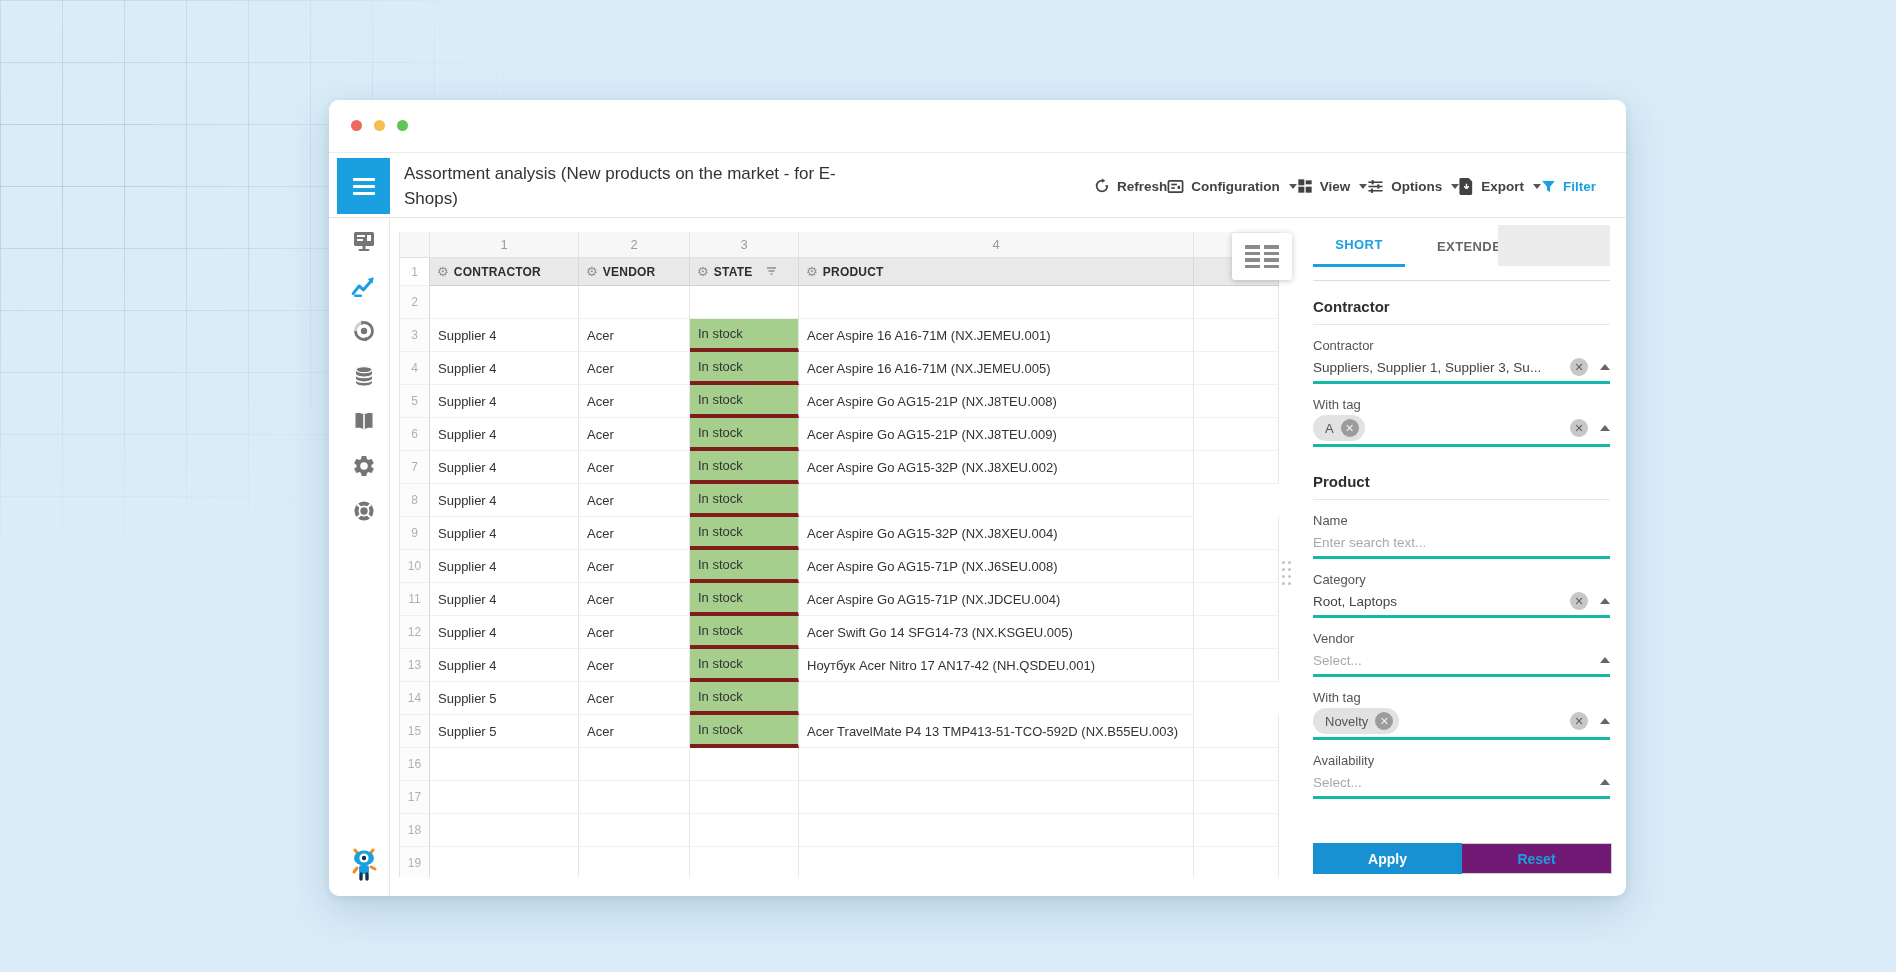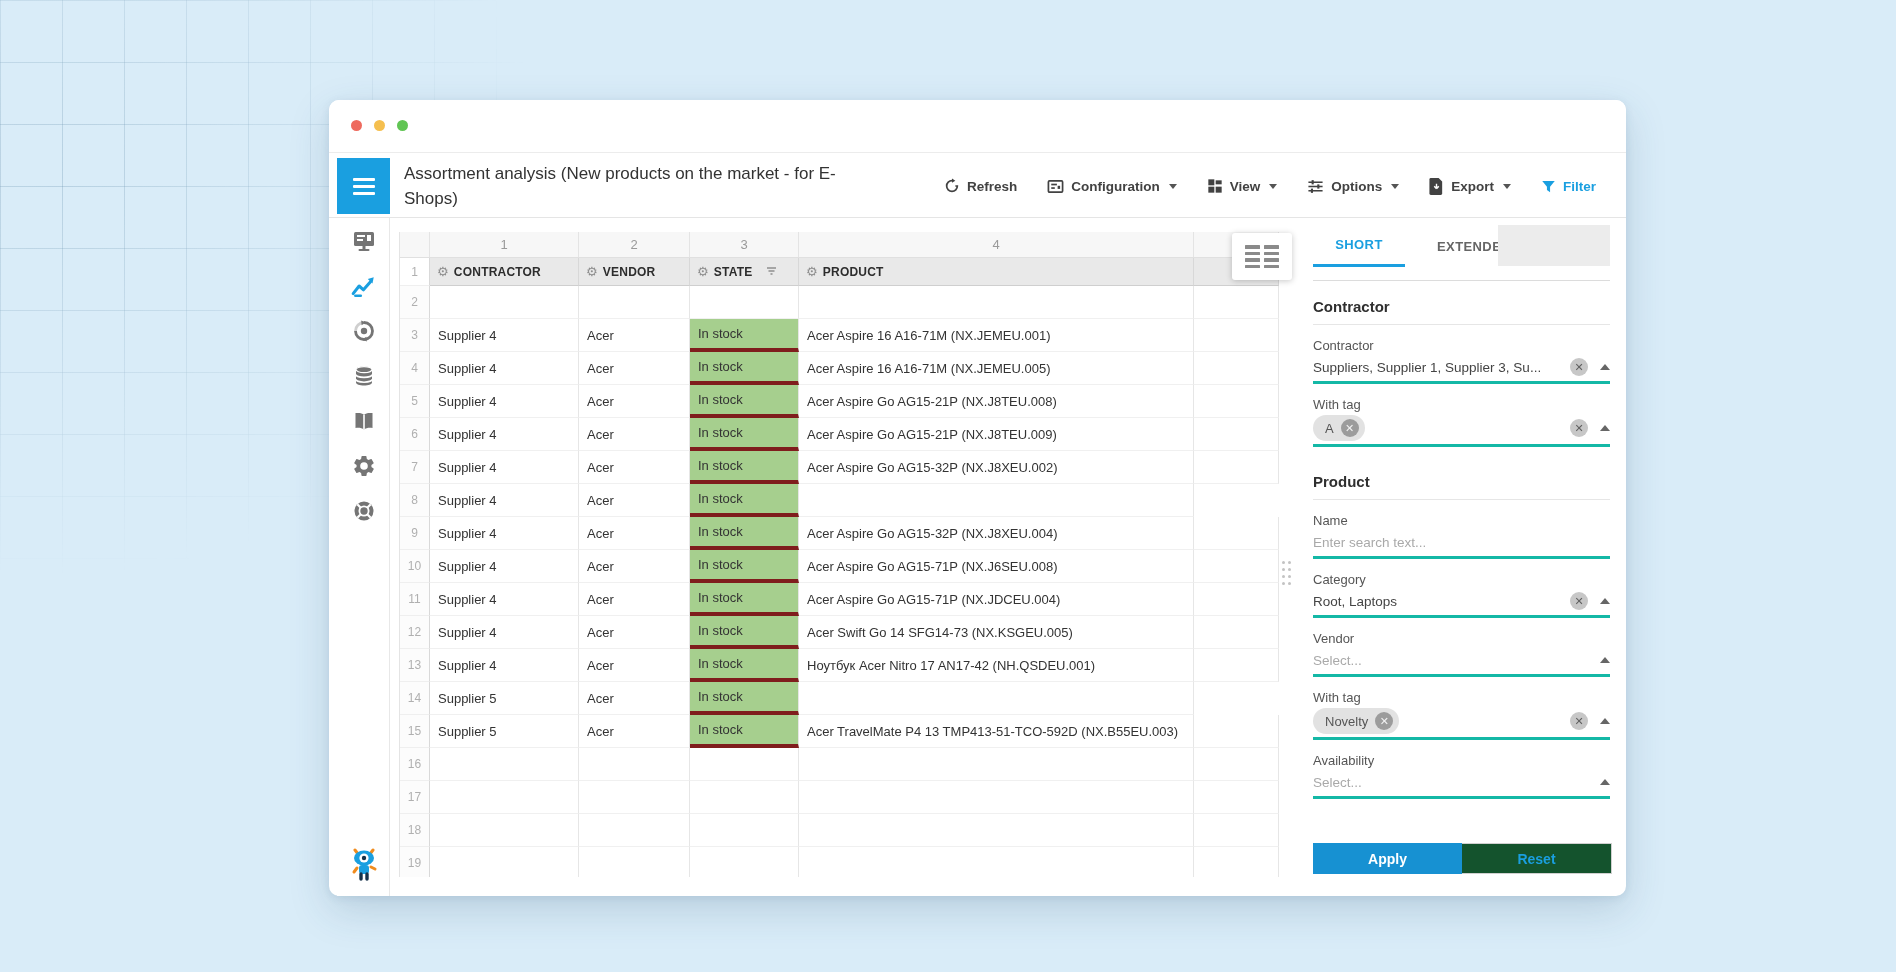--- a/index.html
+++ b/index.html
@@ -39,21 +39,21 @@
   .appheader { position:absolute; left:0; top:54px; right:0; height:64px;
     border-bottom:1px solid #e5e5e5; background:#fff; }
   .hamburger { position:absolute; left:8px; top:4px; width:53px; height:56px;
     background:var(--accent,#1a9fe0); display:flex; flex-direction:column;
     align-items:center; justify-content:center; gap:4px; cursor:pointer; }
   .hamburger span { width:22px; height:3px; background:#fff; border-radius:1px; }
   .page-title { position:absolute; left:75px; top:7px; width:448px;
     font-size:17px; line-height:25px; color:#333; }
 
   .toolbar { position:absolute; right:30px; top:0; height:64px; display:flex;
-    align-items:center; gap:30px; }
+    align-items:center; }
   .tbtn { display:flex; align-items:center; gap:7px; font-size:13.5px;
     font-weight:bold; color:#424242; cursor:pointer; white-space:nowrap; }
   .tbtn svg { display:block; }
   .caret-down { width:0; height:0; border-left:4px solid transparent;
     border-right:4px solid transparent; border-top:5px solid #555; margin-left:2px; }
   .tbtn.filter { color:var(--accent,#1a9fe0); }
 
   
   .sidebar { position:absolute; left:8px; top:118px; width:53px; bottom:0;
     background:#fff; border-right:1px solid #e8e8e8; }
@@ -133,21 +133,21 @@
     margin-right:auto; }
   .chip .x { width:18px; height:18px; border-radius:50%; background:#9c9c9c;
     color:#f2f2f2; font-size:11px; display:flex; align-items:center;
     justify-content:center; cursor:pointer; }
 
   .panel-actions { position:absolute; left:17px; right:0; bottom:22px;
     display:flex; height:31px; }
   .btn { flex:1; display:flex; align-items:center; justify-content:center;
     font-size:14px; font-weight:bold; cursor:pointer; }
   .btn.apply { background:var(--apply-blue,#1791d2); color:#fff; }
-  .btn.reset { background:#14532d; color:var(--accent,#1a9fe0);
+  .btn.reset { background:#701a75; color:var(--accent,#1a9fe0);
     border:1px solid #d0d0d0; border-left:none;text-align:right; }
 </style>
 </head>
 <body>
 
 <div class="window">
 
   <div class="titlebar">
     <div class="lights">
       <div class="light red"></div>

